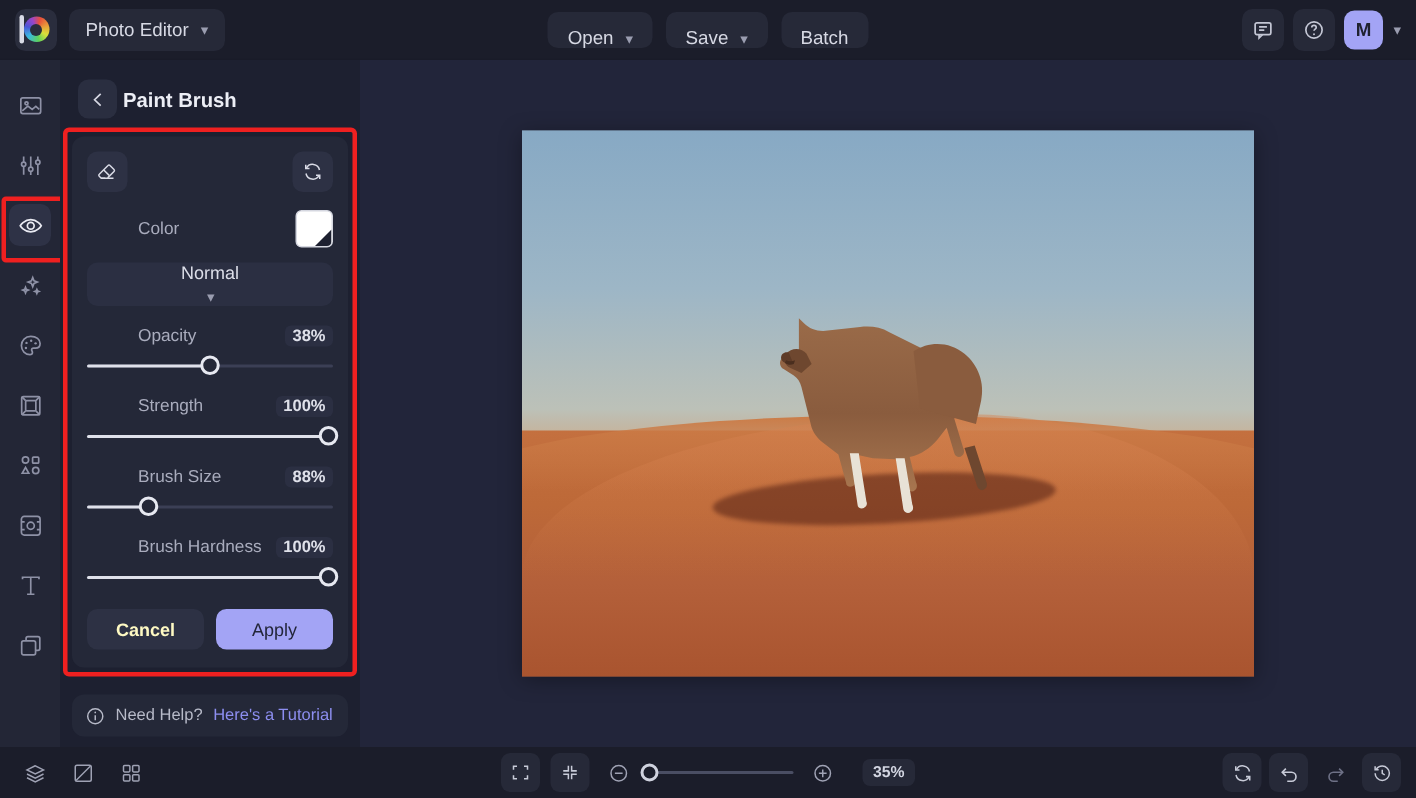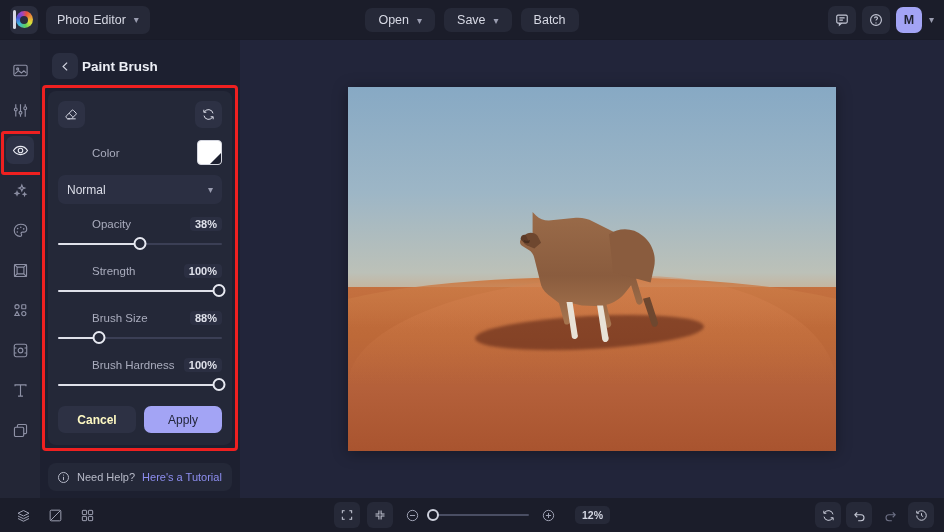--- a/index.html
+++ b/index.html
@@ -52,21 +52,21 @@
     background: #262938; border-radius: 7px;
     color: #d7d9e4; font-size: 12.5px;
   }
   .tb-center {
     position: absolute; left: 0; right: 0; top: 0; height: 40px;
     display: flex; align-items: center; justify-content: center; gap: 9px;
     pointer-events: none;
   }
   .tb-center > * { pointer-events: auto; }
   .tb-btn {
-    display: flex; align-items: center; gap: 7px;
+    display: flex; align-items: flex-end; gap: 7px;
     height: 24px; padding: 0 13px;
     background: #262938; border-radius: 7px;
     color: #d7d9e4; font-size: 12.5px; border: none;
     font-family: inherit; cursor: pointer;
   }
   .tb-right {
     margin-left: auto; display: flex; align-items: center; gap: 6px;
     position: relative; z-index: 3;
   }
   .icon-btn {
@@ -451,21 +451,21 @@
               <path d="M3.4 3.3v3h3M14.6 14.7v-3h-3"></path>
             </svg>
           </div>
         </div>
 
         <div class="row-label">
           <span class="lbl">Color</span>
           <div class="color-sw"></div>
         </div>
 
-        <div class="select" style="margin-top:10px;">
+        <div class="select" style="margin-top:10px;flex-direction:column;">
           <span>Normal</span>
           <span class="caret-sm">▾</span>
         </div>
 
         <div class="row-label">
           <span class="lbl">Opacity</span>
           <span class="val">38%</span>
         </div>
         <div class="slider">
           <div class="track"></div>
@@ -591,21 +591,21 @@
       </div>
       <div class="zoom-track">
         <div class="zoom-knob" style="left:0%"></div>
       </div>
       <div class="bb-btn">
         <svg width="15" height="15" viewBox="0 0 18 18" fill="none" stroke="currentColor" stroke-width="1.2">
           <circle cx="9" cy="9" r="6.2"></circle>
             <path d="M5.9 9h6.2M9 5.9v6.2"></path>
         </svg>
       </div>
-      <div class="zoom-val">12%</div>
+      <div class="zoom-val">35%</div>
     </div>
 
     <div class="bb-right">
       <div class="bb-btn boxed">
         <svg width="15" height="15" viewBox="0 0 18 18" fill="none" stroke="currentColor" stroke-width="1.2">
           <path d="M14.4 7.6A5.6 5.6 0 003.9 6.2"></path>
           <path d="M3.6 10.4a5.6 5.6 0 0010.5 1.4"></path>
           <path d="M3.4 3.3v3h3M14.6 14.7v-3h-3"></path>
         </svg>
       </div>

